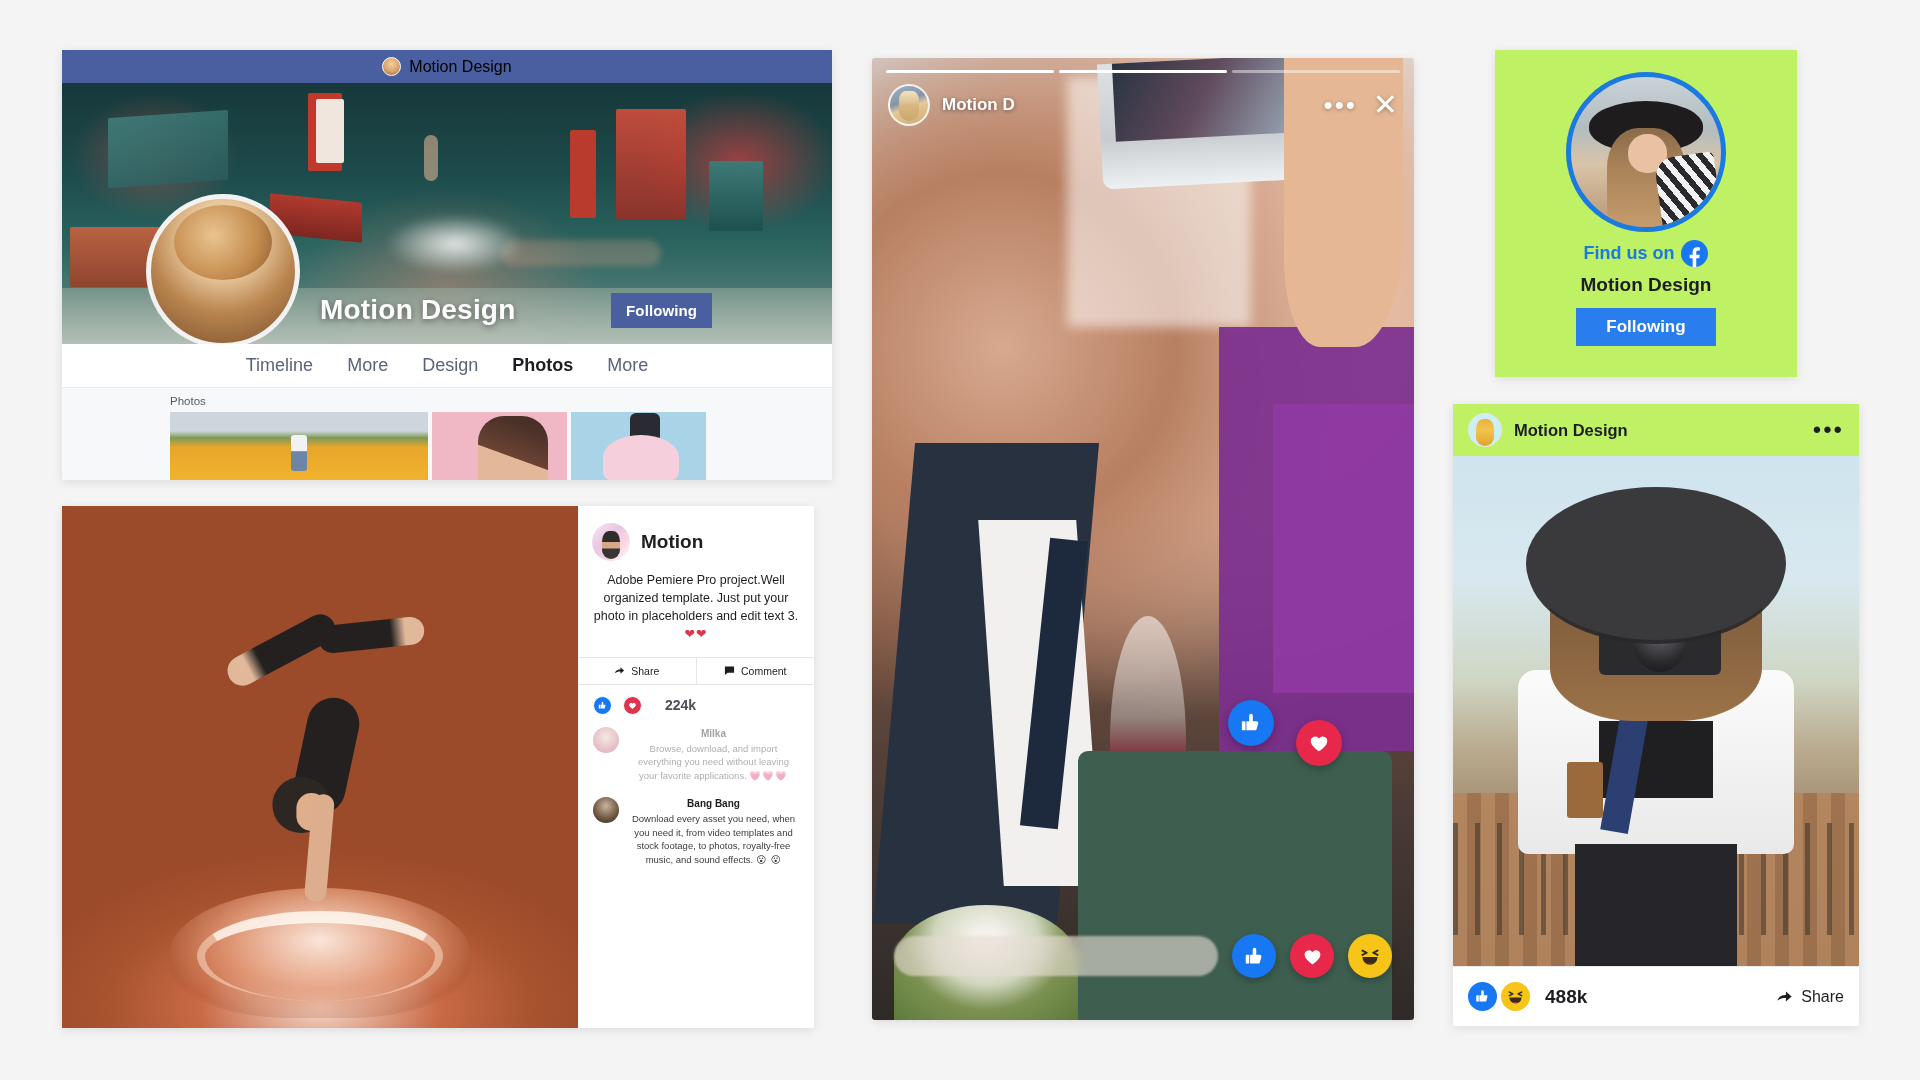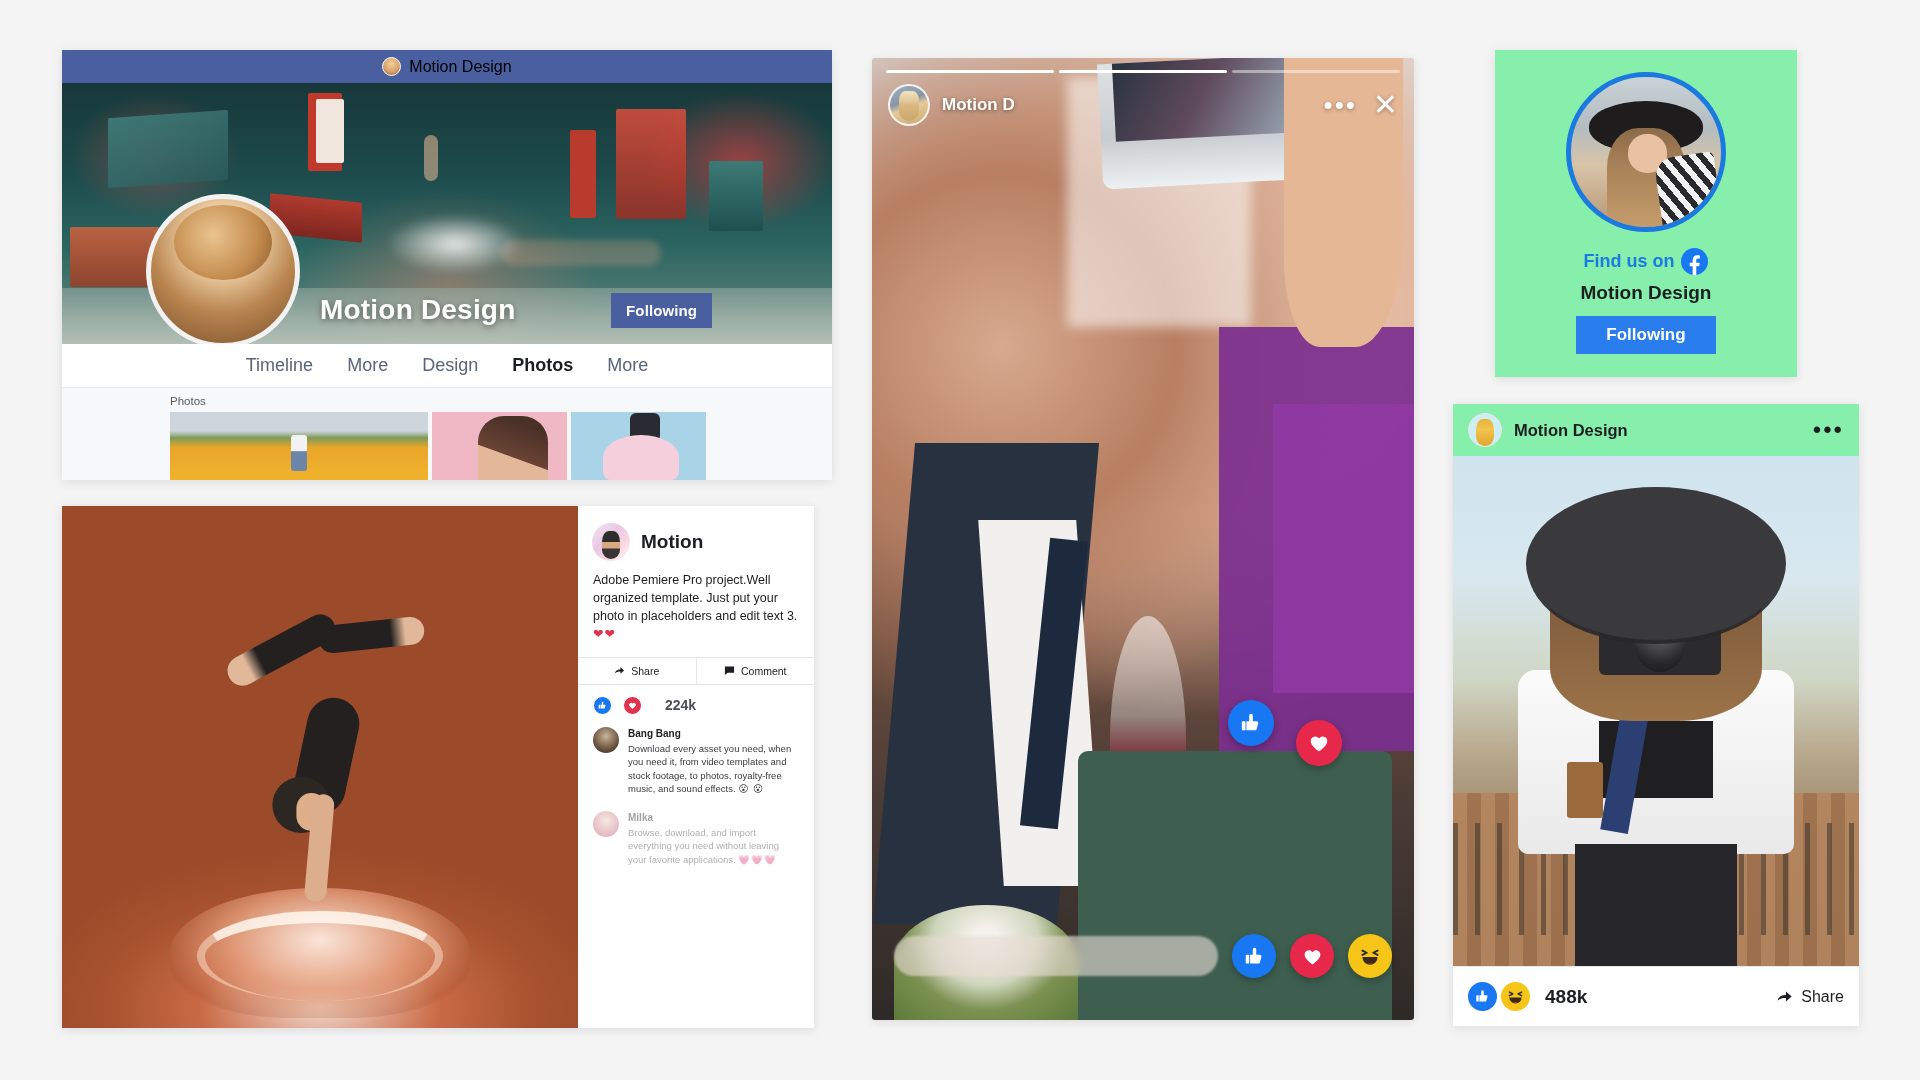--- a/index.html
+++ b/index.html
@@ -9,21 +9,21 @@
     width: 1920px; height: 1080px;
     background: #f4f4f4;
     font-family: "Liberation Sans", "DejaVu Sans", sans-serif;
     overflow: hidden;
   }
   .stage { position: relative; width: 1920px; height: 1080px; background: #f4f4f4; }
 
   
   .card {
     position: absolute;
-    background: #86efac;
+    background: #bef264;
     box-shadow: 0 2px 10px rgba(0,0,0,0.10);
     overflow: hidden;
   }
 
   
   
   
   #profile-card { left: 62px; top: 50px; width: 770px; height: 430px; }
 
   .pc-topbar {
@@ -145,21 +145,21 @@
               background: linear-gradient(90deg,#e2b89a 0%, #e2b89a 18%, #23201f 30%, #23201f 100%) !important; }
   .fg-leg2  { left: 104px; top: 42px; width: 106px; height: 28px; transform: rotate(-6deg);
               background: linear-gradient(270deg,#e2b89a 0%, #e2b89a 18%, #23201f 32%, #23201f 100%) !important; }
   .fg-arm   { left: 94px; top: 215px; width: 22px; height: 108px; transform: rotate(5deg);
               background: #dcae8e !important; }
   .fg-head  { left: 58px; top: 198px; width: 58px; height: 56px; border-radius: 50%;
               background: #2d2724 !important; }
   .fg-face  { left: 82px; top: 214px; width: 30px; height: 38px; border-radius: 40% 50% 50% 40%;
               background: #dfae8a !important; }
 
-  .post-side { flex: 1; background: #fff; display: flex; flex-direction: column; }
+  .post-side { flex: 1; background: #fff; display: flex; flex-direction: column; text-align: center; }
   .ps-head { display: flex; align-items: center; gap: 11px; padding: 17px 14px 10px 14px; }
   .ps-head .ps-avatar {
     width: 38px; height: 38px; border-radius: 50%; flex: none; position: relative; overflow: hidden;
     background: linear-gradient(135deg,#f7e9f4 0%, #e9c7e3 40%, #fbd7e2 70%, #ffffff 100%);
   }
   .ps-head .ps-avatar::after {
     content:""; position:absolute; left:26%; top:22%; width:48%; height:74%;
     background: linear-gradient(180deg,#2f2c2c 0%, #2f2c2c 38%, #d9a883 39%, #d9a883 62%, #3a3535 63%, #3a3535 100%);
     border-radius: 42% 42% 10px 10px;
   }
@@ -298,21 +298,21 @@
   .fu-avatar .face {
     position: absolute; left: 38%; top: 38%; width: 26%; height: 26%;
     background: #e9c2a3; border-radius: 48%;
   }
   .fu-avatar .sleeve {
     position: absolute; right: 2%; top: 52%; width: 40%; height: 46%;
     background: repeating-linear-gradient(58deg, #2a2a2e 0 6px, #f1f1f1 6px 12px);
     border-radius: 20px 6px 0 0; transform: rotate(-8deg);
   }
   .fu-findrow {
-    margin-top: 16px; display: flex; align-items: center; justify-content: center; gap: 7px;
+    margin-top: 8px; display: flex; align-items: center; justify-content: center; gap: 7px;
   }
   .fu-findrow .fu-text { color: #1a7ae0; font-size: 18px; font-weight: bold; }
   .fb-badge {
     width: 27px; height: 27px; border-radius: 50%; background: #1877f2;
     display: flex; align-items: flex-end; justify-content: center;
   }
   .fu-name { margin-top: 7px; font-size: 19px; font-weight: bold; color: #1c1e21; }
   .fu-follow {
     margin-top: 12px; display: inline-block;
     background: #2a7ded; color: #fff; font-size: 17px; font-weight: bold;
@@ -501,33 +501,33 @@
             </svg>
         </span>
         <span class="rx love">
           <svg width="9" height="9" viewBox="0 0 24 24">
               <path d="M12 21s-9-5.7-9-11a5 5 0 0 1 9-3 5 5 0 0 1 9 3c0 5.3-9 11-9 11z" fill="#fff"></path>
             </svg>
         </span>
         <span class="rx-count">224k</span>
       </div>
 
+      <div class="ps-comment faded">
+        <span class="cm-avatar cm-a2"></span>
+        <div class="cm-body">
+          <span class="cm-name">Milka</span>
+          <span>Browse, download, and import everything you need without leaving your favorite applications. </span><span class="pink-hearts">💗💗💗</span>
+        </div>
+      </div>
+
       <div class="ps-comment">
         <span class="cm-avatar cm-a1"></span>
         <div class="cm-body">
           <span class="cm-name">Bang Bang</span>
           <span>Download every asset you need, when you need it, from video templates and stock footage, to photos, royalty-free music, and sound effects. </span><span class="emo">😮 😮</span>
-        </div>
-      </div>
-
-      <div class="ps-comment faded">
-        <span class="cm-avatar cm-a2"></span>
-        <div class="cm-body">
-          <span class="cm-name">Milka</span>
-          <span>Browse, download, and import everything you need without leaving your favorite applications. </span><span class="pink-hearts">💗💗💗</span>
         </div>
       </div>
     </div>
   </div>
 
   <div class="card" id="story-card">
     <div class="st-bgshapes">
       <i class="sb-window"></i>
         <i class="sb-purple"></i>
         <i class="sb-purple2"></i>

